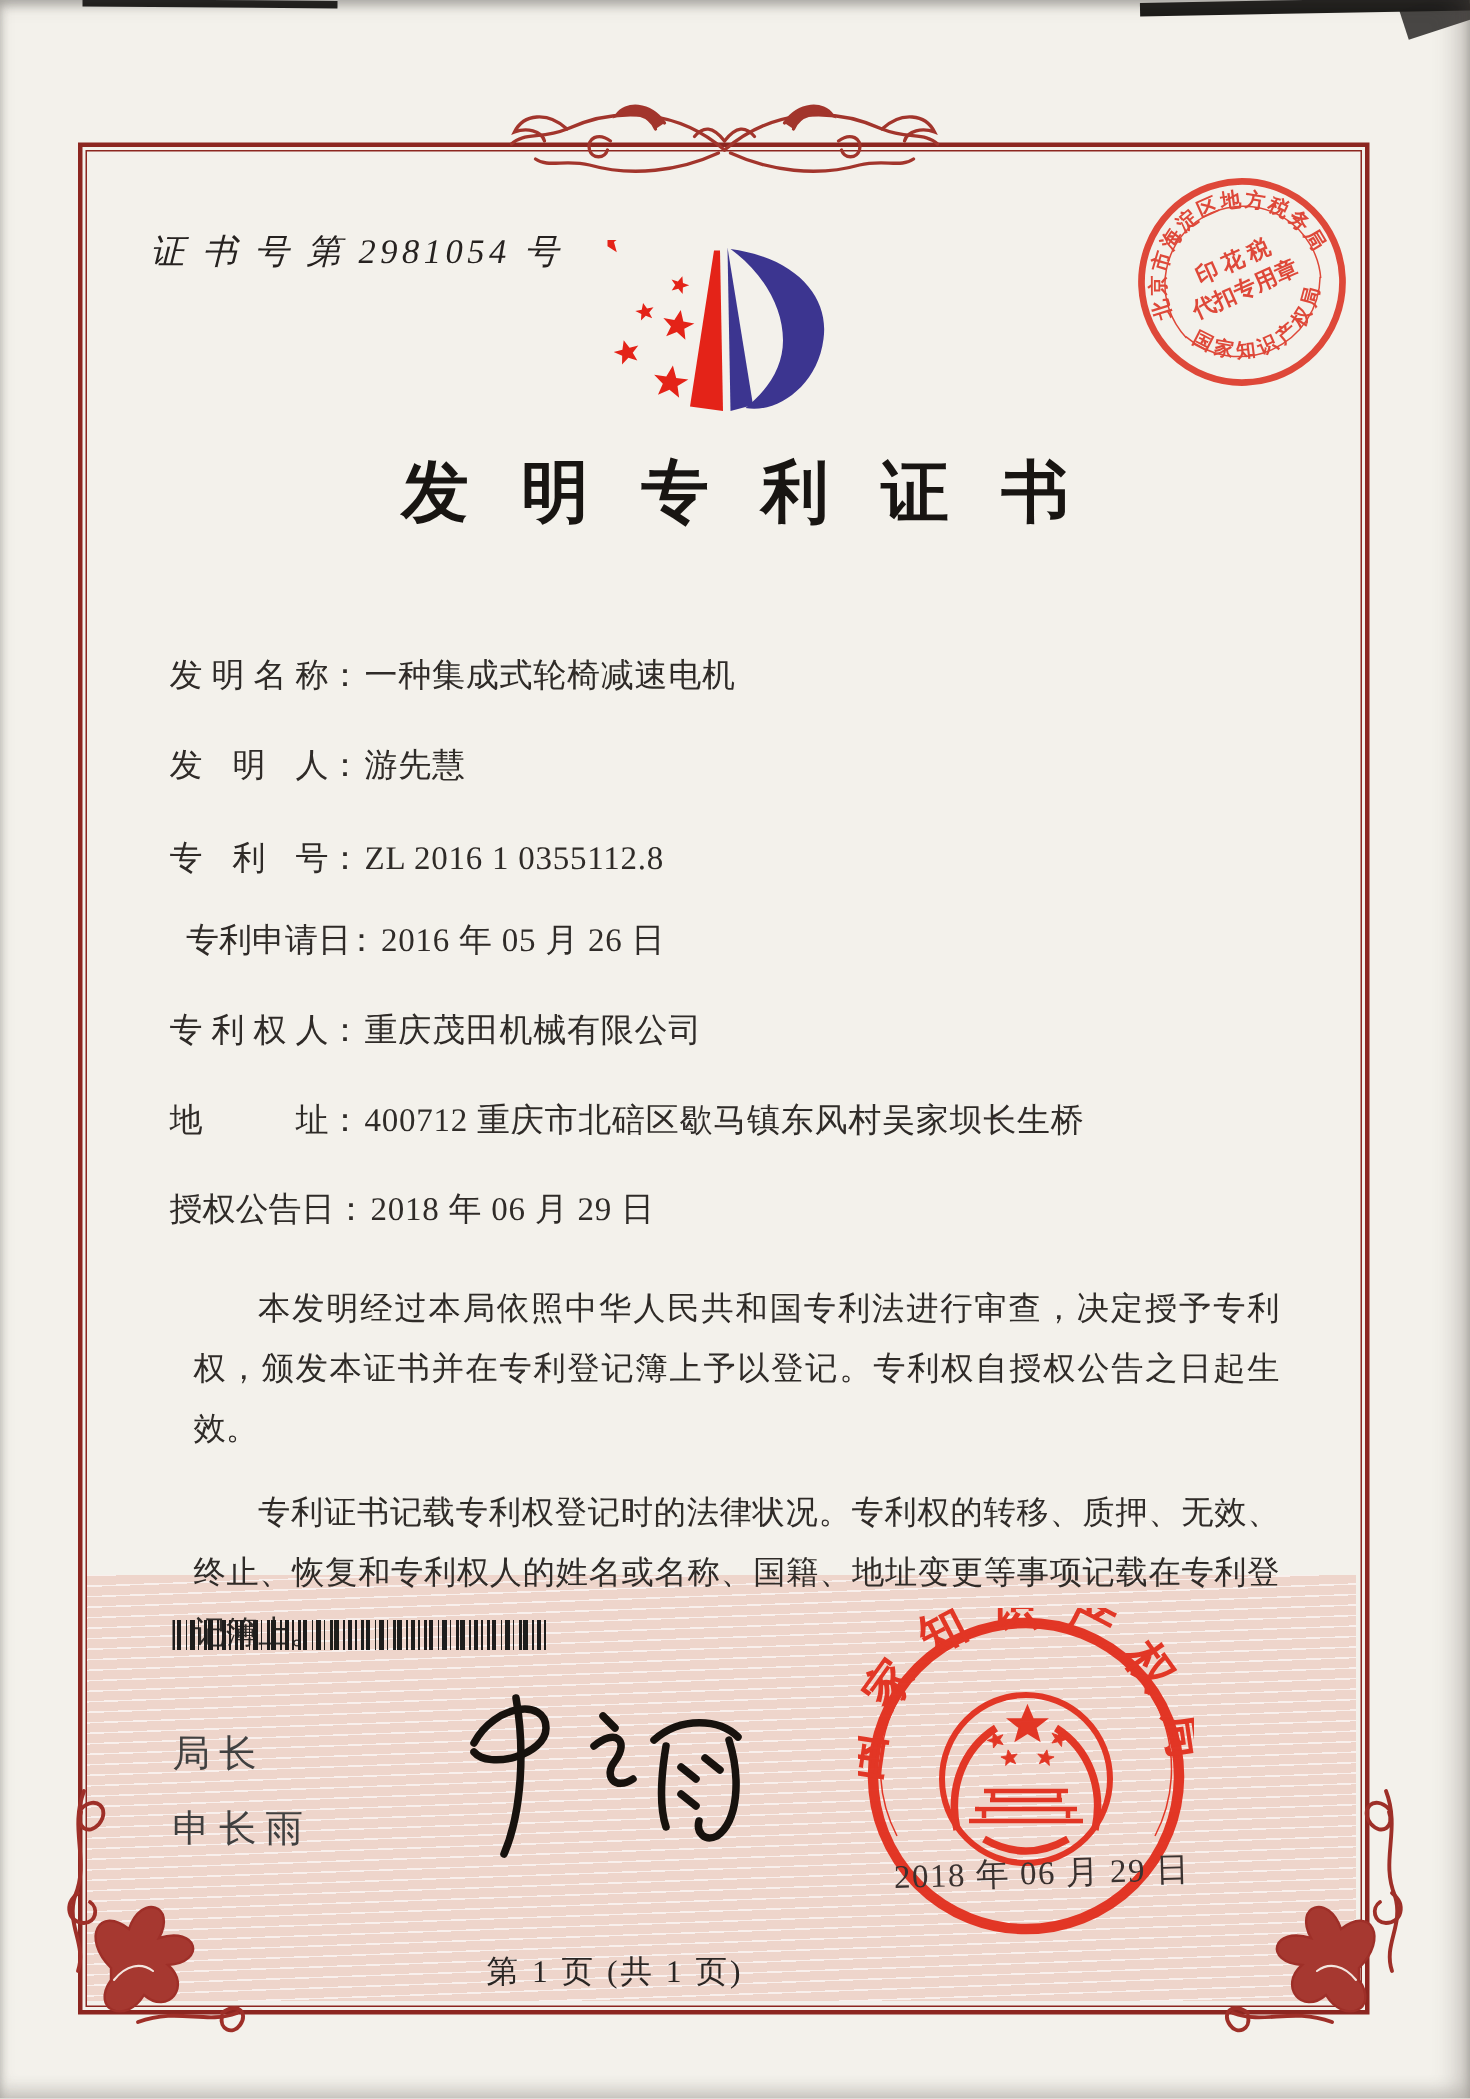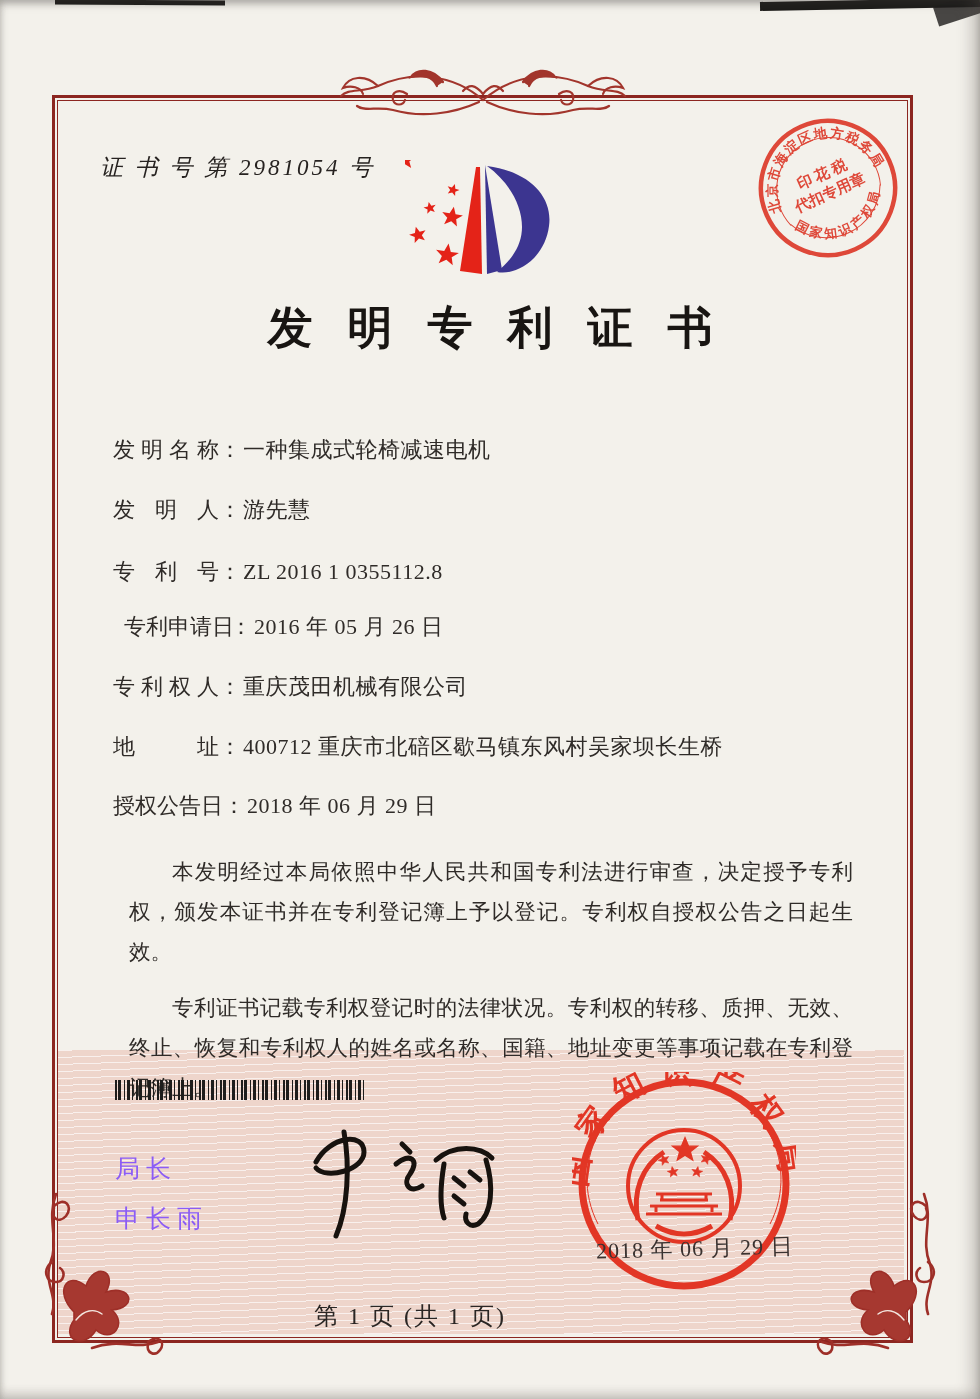--- a/index.html
+++ b/index.html
@@ -28,29 +28,29 @@
   .flabel{display:inline-block;width:106px;text-align:justify;text-align-last:justify;vertical-align:bottom;}
   .fsep{display:inline-block;width:24px;}
   .fval{letter-spacing:.5px;}
   .grant-right{position:absolute;left:360px;}
   
   .paras{position:absolute;left:113px;top:836px;width:756px;font-size:21.5px;line-height:40px;text-align:justify;}
   .paras p{margin:16px;text-indent:2em;}
   
   .barcode{position:absolute;left:115px;top:1080px;width:250px;height:20px;
     background:repeating-linear-gradient(90deg,#1e1d1c 0 2px,transparent 2px 3px,#1e1d1c 3px 6px,transparent 6px 9px,#1e1d1c 9px 10px,transparent 10px 12px,#1e1d1c 12px 15px,transparent 15px 17px,#1e1d1c 17px 18px,transparent 18px 21px);}
-  .director{position:absolute;left:115px;top:1152px;font-size:25px;letter-spacing:6px;color:#8b5cf6;}
+  .director{position:absolute;left:115px;top:1152px;font-size:25px;letter-spacing:6px;color:#404040;}
   .director div{margin-bottom:17px;}
   .signature{position:absolute;left:268px;top:1128px;width:250px;height:120px;}
   
   .seal{position:absolute;left:572px;top:1072px;width:224px;height:224px;opacity:.96;}
   .seal-date{position:absolute;left:596px;top:1234px;width:200px;font-size:22px;letter-spacing:1px;color:#3a3230;white-space:nowrap;transform:rotate(-1.5deg);}
   
   .tax-stamp{position:absolute;left:752px;top:112px;width:152px;height:152px;transform:rotate(-24deg);opacity:.92;}
-  .footer{position:absolute;left:0;top:1300px;width:820px;text-align:center;font-size:24px;letter-spacing:2px;color:#2a2624;}
+  .footer{position:absolute;left:0;top:1300px;width:820px;text-align:center;font-size:21px;letter-spacing:2px;color:#2a2624;}
   .orn{position:absolute;}
   svg text{font-family:"Liberation Serif","DejaVu Serif",serif;}
 </style>
 </head>
 <body>
 
 <div class="page">
 
   <div class="scan-edge" style="left:55px;top:0;width:170px;height:5px;transform:rotate(.4deg);"></div>
   <div class="scan-edge" style="left:760px;top:0;width:220px;height:9px;transform:rotate(-1deg);"></div>

